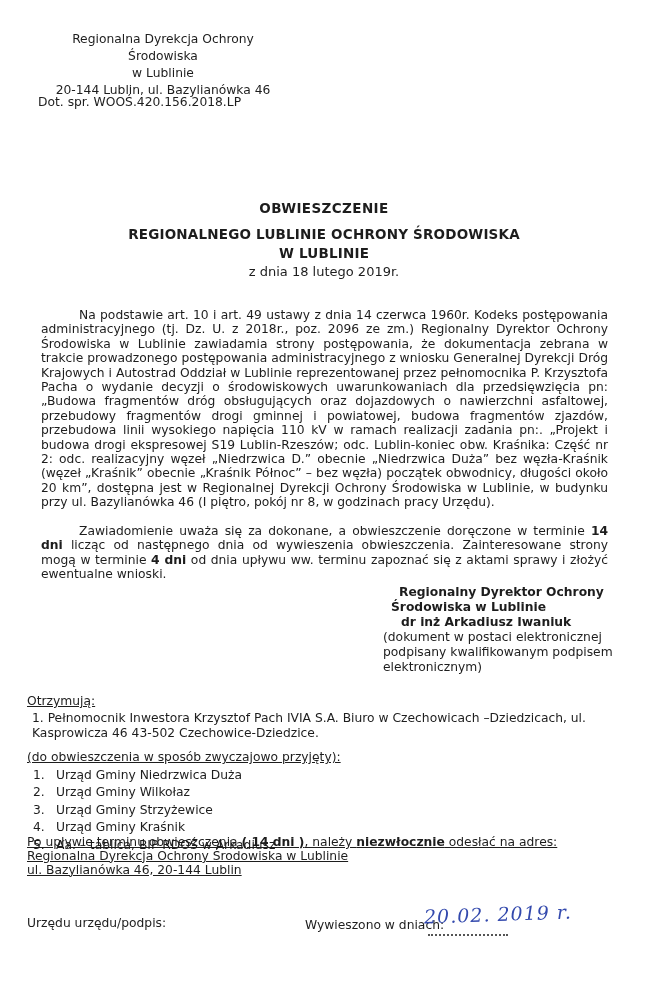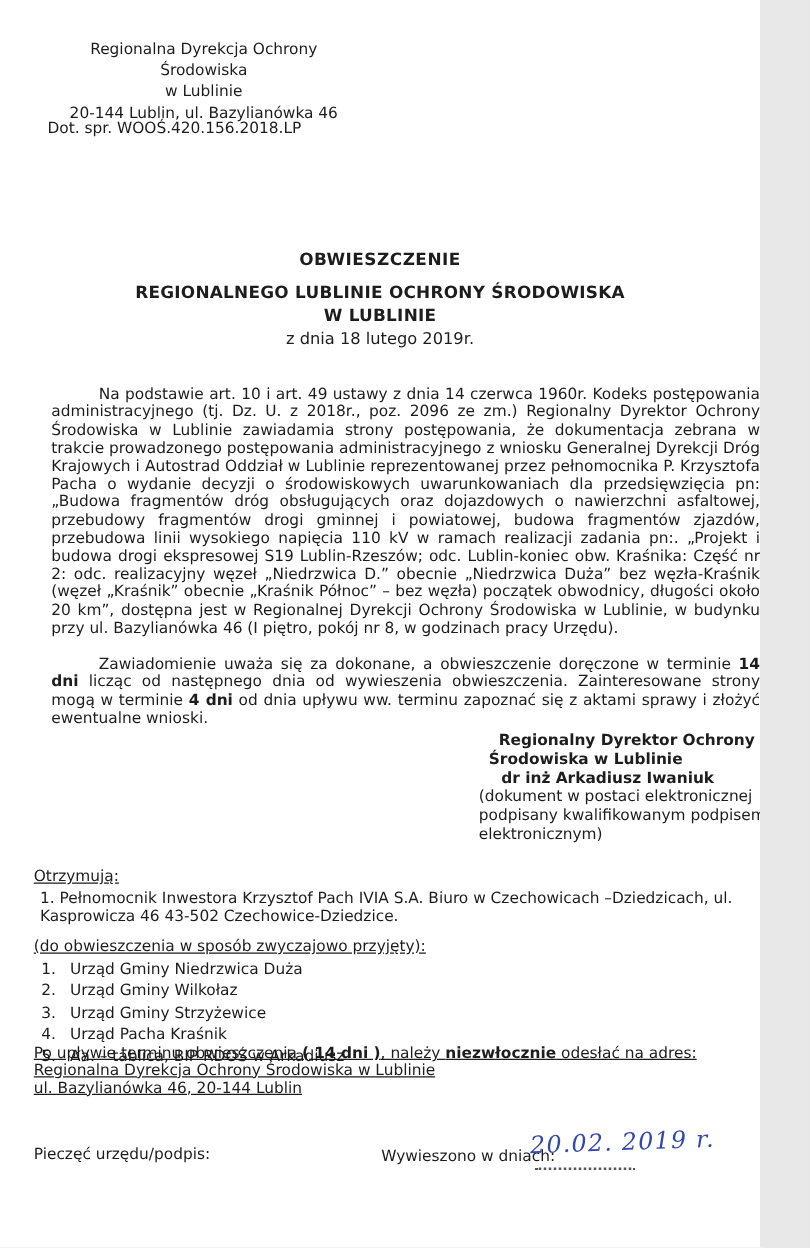--- a/index.html
+++ b/index.html
@@ -1,24 +1,23 @@
 <!DOCTYPE html>
 <html><head>
 <meta charset="utf-8">
 <style>
   html, body { margin: 0; padding: 0; background: #e8e8e8; }
   .page {
     position: relative;
-    width: 588px;
+    width: 648px;
     height: 998px;
     background: #ffffff;
     font-family: "DejaVu Sans", "Liberation Sans", sans-serif;
     color: #1d1d1d;
     overflow: hidden;
-    padding-left: 20px;
   }
   .letterhead {
     position: absolute;
     top: 31px; left: 38px; width: 250px;
     text-align: center;
     font-size: 12.3px; line-height: 17px;
   }
   .case-ref {
     position: absolute;
     top: 95px; left: 38px;
@@ -143,32 +142,32 @@
     <div class="row">
       <span class="num">2.</span>
       <span>Urząd Gminy Wilkołaz</span>
     </div>
     <div class="row">
       <span class="num">3.</span>
       <span>Urząd Gminy Strzyżewice</span>
     </div>
     <div class="row">
       <span class="num">4.</span>
-      <span>Urząd Pacha Kraśnik</span>
+      <span>Urząd Gminy Kraśnik</span>
     </div>
     <div class="row">
       <span class="num">5.</span>
       <span>Aa. – tablica, BIP RDOŚ w Arkadiusz</span>
     </div>
   </div>
 
   <div class="return-block">
     <div><span>Po upływie terminu obwieszczenia </span><span class="b">( 14 dni )</span><span>, należy </span><span class="b">niezwłocznie</span><span> odesłać na adres:</span></div>
     <div>Regionalna Dyrekcja Ochrony Środowiska w Lublinie</div>
     <div>ul. Bazylianówka 46, 20-144 Lublin</div>
   </div>
 
-  <div class="footer-stamp">Pieczęć urzędu/podpis:</div>
+  <div class="footer-stamp">Urzędu urzędu/podpis:</div>
   <div class="footer-posted">Wywieszono w dniach:</div>
   <div class="dotted-line"></div>
   <div class="handwriting" style="color: rgb(51, 73, 173);">20.02. 2019 r.</div>
 
 </div>
 
 </body></html>

